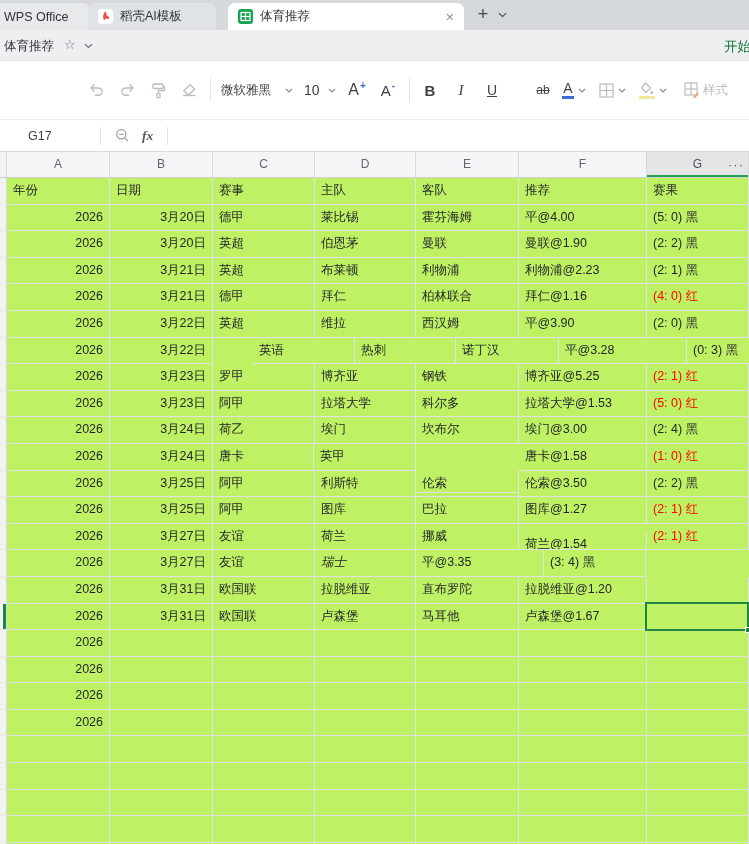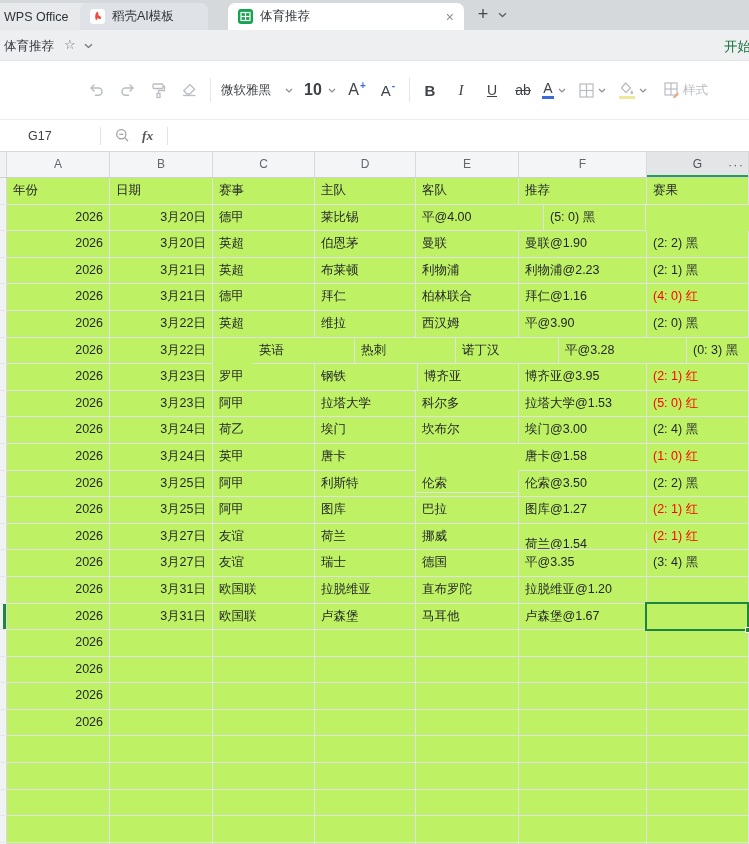--- a/index.html
+++ b/index.html
@@ -5,21 +5,21 @@
   * { margin:0; padding:0; box-sizing:border-box; }
   html,body { width:749px; height:844px; overflow:hidden; }
   body { font-family:"Liberation Sans","DejaVu Sans",sans-serif; position:relative;
          width:749px; height:844px; background:#fff; }
 
   
   .tabbar { position:absolute; left:0; top:0; width:749px; height:30px; background:#d6d9dc; }
   .tab { position:absolute; top:3px; height:27px; border-radius:7px 7px 0 0;
          display:flex; align-items:center; font-size:12.5px; color:#2f3338; padding:0 10px; }
   .tab1 { left:-8px; width:98px; background:#e7e9eb; padding-left:12px; }
-  .tab2 { left:80px; width:128px; background:#dfe2e6; }
+  .tab2 { left:88px; width:128px; background:#dfe2e6; }
   .tab3 { left:228px; width:236px; background:#ffffff; }
   .tab .ticon { width:15px; height:15px; margin-right:7px; flex:0 0 auto; }
   .tab-close { margin-left:auto; color:#8a8d92; font-size:14px; line-height:1; cursor:default; }
   .newtab { position:absolute; left:472px; top:3px; width:22px; height:24px; text-align:center;
             font-size:18px; line-height:23px; color:#44474c; }
   .tab-chevron { position:absolute; left:498px; top:12px; color:#5c6066; }
 
   
   .titlebar { position:absolute; left:0; top:30px; width:749px; height:30px; background:#edeff0; }
   .doc-title { position:absolute; left:4px; top:8px; font-size:12.5px; color:#33363b; }
@@ -30,27 +30,27 @@
 
   
   .toolbar { position:absolute; left:0; top:60px; width:749px; height:60px; background:#fff;
              border-top:1px solid #e3e5e7; border-bottom:1px solid #ececee;
              display:flex; align-items:center; padding-left:84px; }
   .tbtn { display:flex; align-items:center; justify-content:center; height:28px; min-width:24px;
           color:#3f4247; font-size:14px; margin-right:7px; flex:0 0 auto; }
   .dim { color:#b9bcc1; }
   .tdiv { width:1px; height:24px; background:#e4e5e8; margin:0 8px 0 2px; flex:0 0 auto; }
   .fontbox { width:76px; font-size:12.5px; color:#3d4045; justify-content:space-between; padding:0 2px; }
-  .sizebox { width:36px; font-size:16px; color:#3d4045; justify-content:space-between; padding:0 2px;font-weight:bold; }
+  .sizebox { width:36px; font-size:14px; color:#3d4045; justify-content:space-between; padding:0 2px; }
   .chev { color:#8a8d92; margin-left:4px; }
   .supsign { font-size:10px; color:#3a6bd8; font-weight:bold; margin:-10px 0 0 1px; }
   .bold { font-weight:bold; font-size:15px; }
   .italic { font-style:italic; font-family:"Liberation Serif","DejaVu Serif",serif; font-size:15px; }
   .uline { text-decoration:underline; font-size:14px; }
-  .strike { text-decoration:line-through; font-size:14px; }
+  .strike { text-decoration:line-through; font-size:12px;margin-left:20px; }
   .acolor { display:inline-block; line-height:13px; font-size:14px; color:#3f4247;
             border-bottom:3px solid #3a6bd8; padding:0 1px 1px 1px; }
   .afill  { display:inline-block; padding-bottom:1px; border-bottom:3px solid #efe79c; }
   .stylebtn { color:#b9bcc1; font-size:12.5px; }
   .stylebtn svg { margin-right:3px; }
 
   
   .formulabar { position:absolute; left:0; top:120px; width:749px; height:32px; background:#fff;
                 border-bottom:1px solid #d7d8db; display:flex; align-items:center; }
   .namebox { width:100px; padding-left:28px; font-size:12.5px; color:#3c3f44; }
@@ -274,20 +274,21 @@
       <div class="cell" style="width: 103px;">客队</div>
       <div class="cell" style="width: 128px;">推荐</div>
       <div class="cell" style="width: 102px;">赛果</div>
     </div>
     <div class="grow">
       <div class="sliver"></div>
       <div class="cell num" style="width: 103px;">2026</div>
       <div class="cell num" style="width: 103px;">3月20日</div>
       <div class="cell" style="width: 102px;">德甲</div>
       <div class="cell" style="width: 101px;">莱比锡</div>
+      <div class="cell" style="width: 103px;">霍芬海姆</div>
       <div class="cell" style="width: 128px;">平@4.00</div>
       <div class="cell" style="width: 102px;">(5: 0) 黑</div>
     </div>
     <div class="grow">
       <div class="sliver"></div>
       <div class="cell num" style="width: 103px;">2026</div>
       <div class="cell num" style="width: 103px;">3月20日</div>
       <div class="cell" style="width: 102px;">英超</div>
       <div class="cell" style="width: 101px;">伯恩茅</div>
       <div class="cell" style="width: 103px;">曼联</div>
@@ -332,23 +333,23 @@
       <div class="cell" style="width: 101px;">热刺</div>
       <div class="cell" style="width: 103px;">诺丁汉</div>
       <div class="cell" style="width: 128px;">平@3.28</div>
       <div class="cell" style="width: 102px;">(0: 3) 黑</div>
     </div>
     <div class="grow">
       <div class="sliver"></div>
       <div class="cell num" style="width: 103px;">2026</div>
       <div class="cell num" style="width: 103px;">3月23日</div>
       <div class="cell" style="width: 102px;">罗甲</div>
+      <div class="cell" style="width: 101px;">博齐亚</div>
       <div class="cell" style="width: 103px;">钢铁</div>
-      <div class="cell" style="width: 101px;">博齐亚</div>
-      <div class="cell" style="width: 128px;">博齐亚@3.95</div>
+      <div class="cell" style="width: 128px;">博齐亚@5.25</div>
       <div class="cell" style="width: 102px; color: rgb(254, 0, 0);">(2: 1) 红</div>
     </div>
     <div class="grow">
       <div class="sliver"></div>
       <div class="cell num" style="width: 103px;">2026</div>
       <div class="cell num" style="width: 103px;">3月23日</div>
       <div class="cell" style="width: 102px;">阿甲</div>
       <div class="cell" style="width: 101px;">拉塔大学</div>
       <div class="cell" style="width: 103px;">科尔多</div>
       <div class="cell" style="width: 128px;">拉塔大学@1.53</div>
@@ -361,22 +362,22 @@
       <div class="cell" style="width: 102px;">荷乙</div>
       <div class="cell" style="width: 101px;">埃门</div>
       <div class="cell" style="width: 103px;">坎布尔</div>
       <div class="cell" style="width: 128px;">埃门@3.00</div>
       <div class="cell" style="width: 102px;">(2: 4) 黑</div>
     </div>
     <div class="grow">
       <div class="sliver"></div>
       <div class="cell num" style="width: 103px;">2026</div>
       <div class="cell num" style="width: 103px;">3月24日</div>
+      <div class="cell" style="width: 101px;">唐卡</div>
       <div class="cell" style="width: 102px;">英甲</div>
-      <div class="cell" style="width: 101px;">唐卡</div>
       <div class="cell" style="width: 103px; margin-top: 48px;">维尔港</div>
       <div class="cell" style="width: 128px;">唐卡@1.58</div>
       <div class="cell" style="width: 102px; color: rgb(254, 0, 0);">(1: 0) 红</div>
     </div>
     <div class="grow">
       <div class="sliver"></div>
       <div class="cell num" style="width: 103px;">2026</div>
       <div class="cell num" style="width: 103px;">3月25日</div>
       <div class="cell" style="width: 102px;">阿甲</div>
       <div class="cell" style="width: 101px;">利斯特</div>
@@ -402,22 +403,21 @@
       <div class="cell" style="width: 101px;">荷兰</div>
       <div class="cell" style="width: 103px;">挪威</div>
       <div class="cell" style="width: 128px; margin-top: 8px;">荷兰@1.54</div>
       <div class="cell" style="width: 102px; color: rgb(254, 0, 0);">(2: 1) 红</div>
     </div>
     <div class="grow">
       <div class="sliver"></div>
       <div class="cell num" style="width: 103px;">2026</div>
       <div class="cell num" style="width: 103px;">3月27日</div>
       <div class="cell" style="width: 102px;">友谊</div>
-      <div class="cell" style="width: 101px;">瑞士</div>
-      <div class="cell" style="width: 103px;">德国</div>
+      <div class="cell" style="width: 101px; font-style: italic;">瑞士</div>
       <div class="cell" style="width: 128px;">平@3.35</div>
       <div class="cell" style="width: 102px;">(3: 4) 黑</div>
     </div>
     <div class="grow">
       <div class="sliver"></div>
       <div class="cell num" style="width: 103px;">2026</div>
       <div class="cell num" style="width: 103px;">3月31日</div>
       <div class="cell" style="width: 102px;">欧国联</div>
       <div class="cell" style="width: 101px;">拉脱维亚</div>
       <div class="cell" style="width: 103px;">直布罗陀</div>

